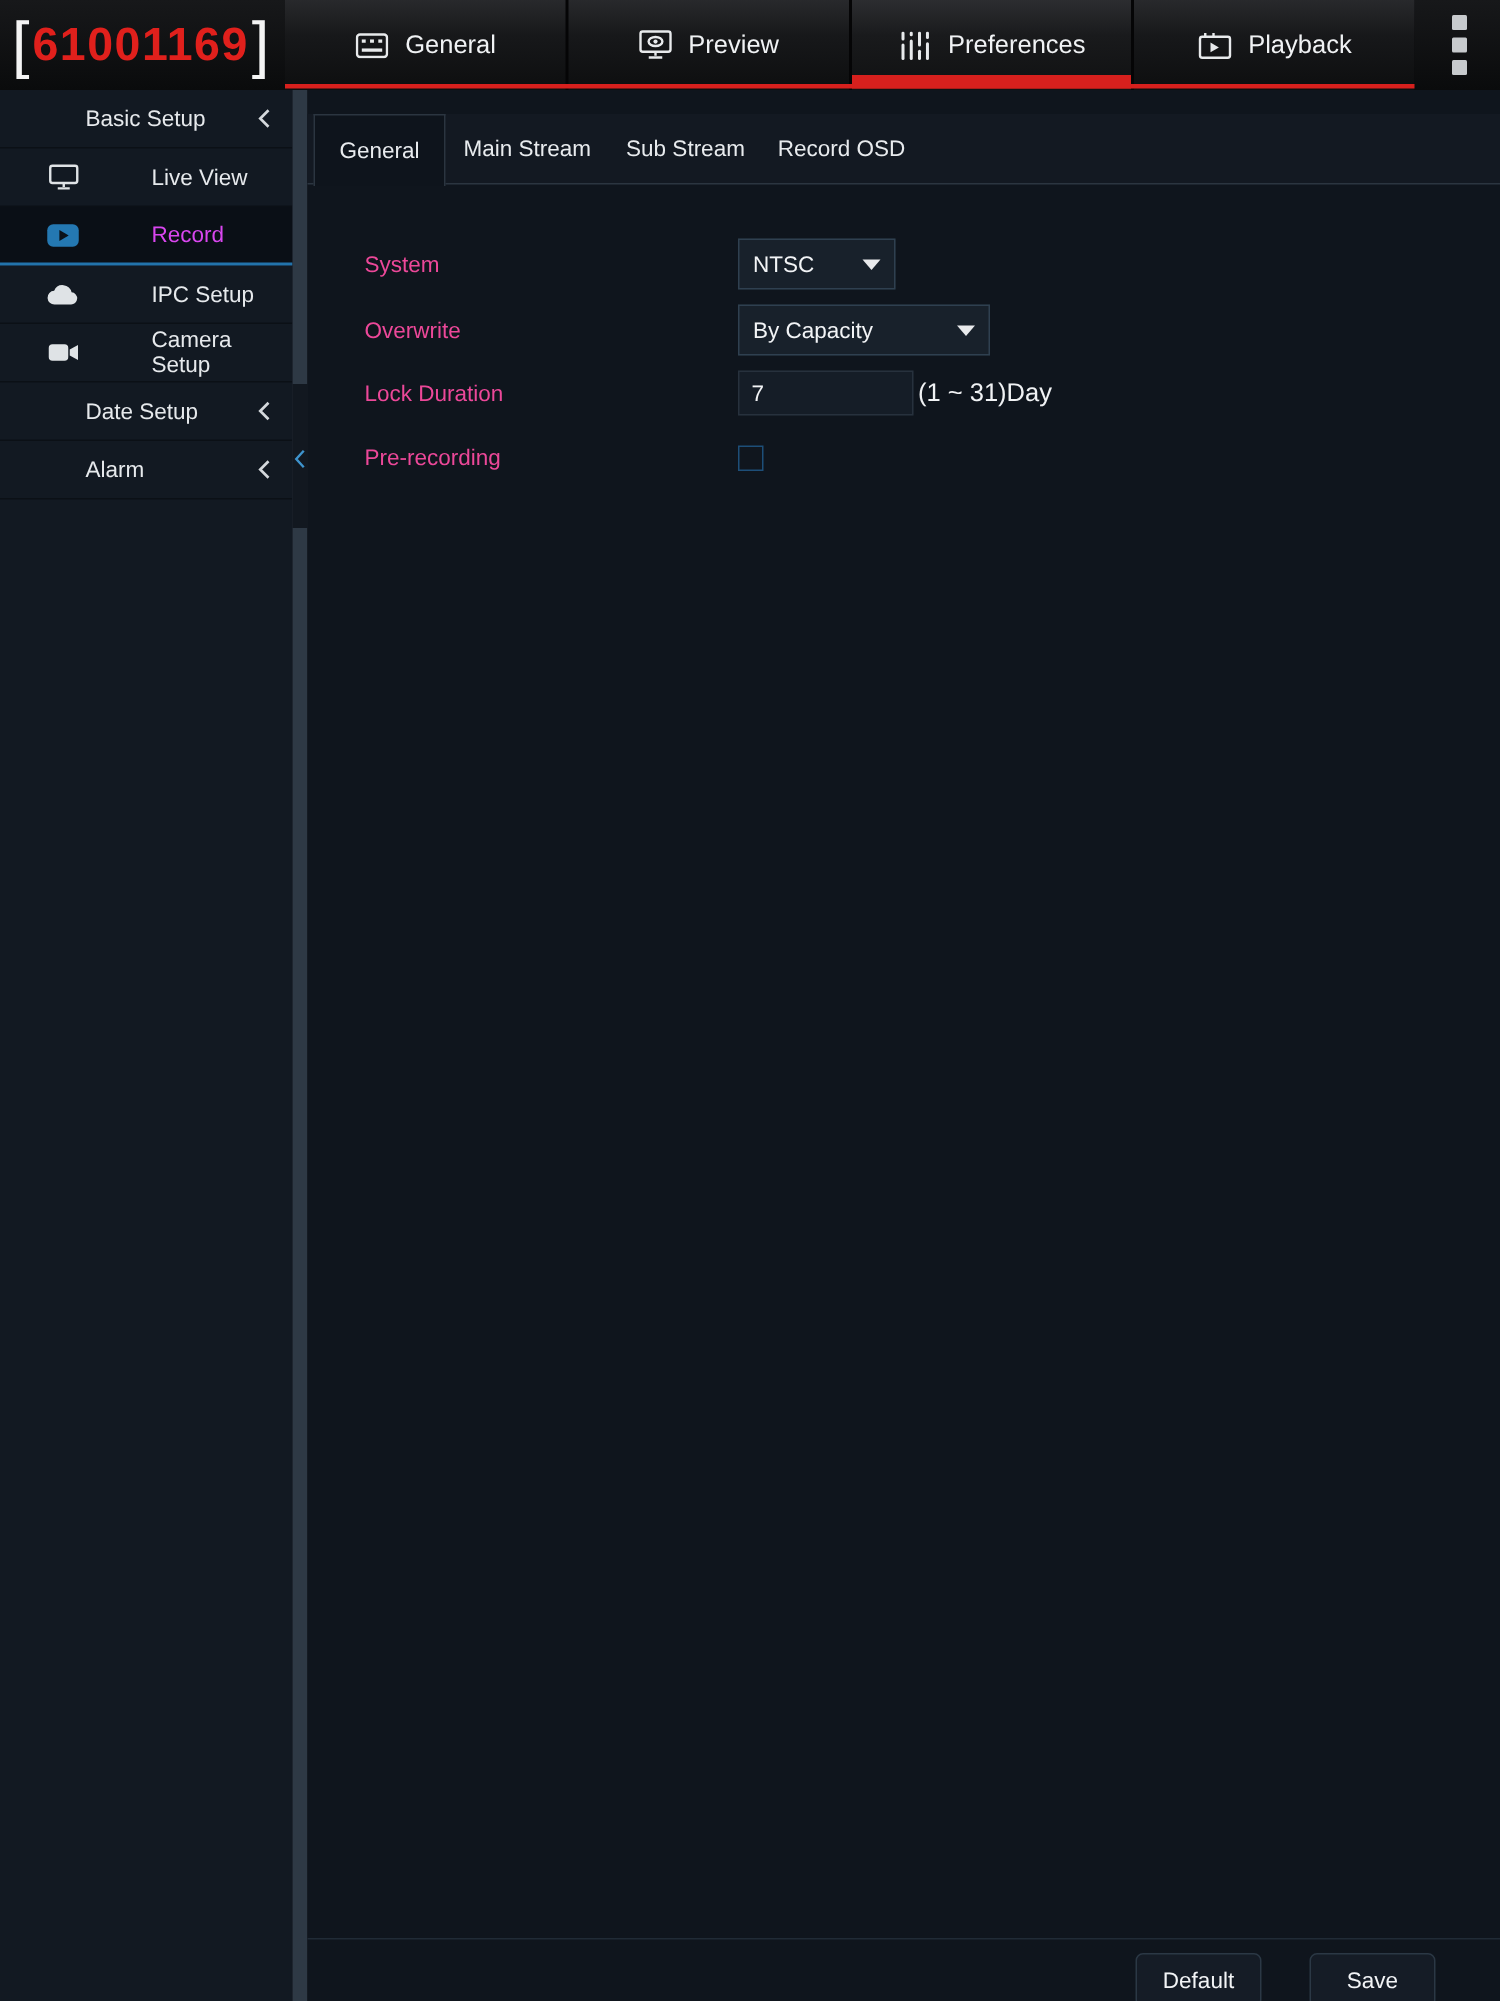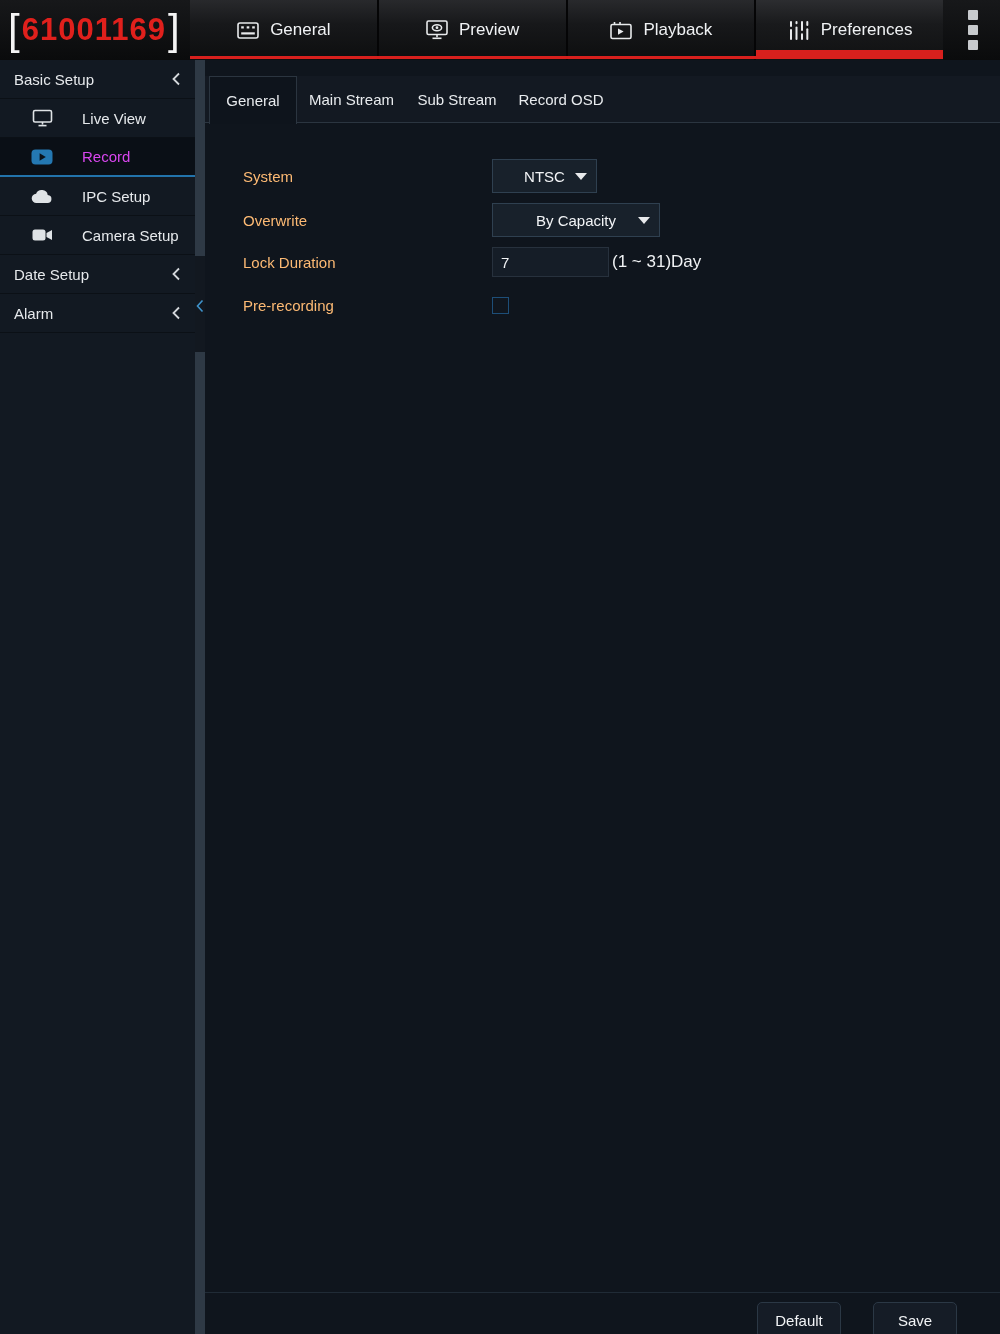--- a/index.html
+++ b/index.html
@@ -48,23 +48,23 @@
   
   .sidebar {
     position:absolute; left:0; top:60px; width:195px; height:1274px;
     background:#121922;
   }
   .side-row {
     height:39px; display:flex; align-items:center;
     padding:0 14px; border-bottom:1px solid #0b1016;
     font-size:15px; color:#e6e9ec; cursor:pointer; position:relative;
   }
-  .side-row .lbl { flex:1; }
+  .side-row .lbl { flex:1;margin-left:43px; }
   .side-row.group-active .lbl { color:#3583bf; }
-  .side-sub { padding-left:30px; gap:28px; }
+  .side-sub { padding-left:30px; gap:4px; }
   .side-sub .lbl { flex:1; }
   .side-sub.selected {
     background:#0a0f16; border-bottom:2px solid #2273ab;
   }
   .side-sub.selected .lbl { color:#d946ef; }
   .chev { display:flex; align-items:center; }
   .icon16 { width:24px; display:flex; align-items:center; justify-content:center; }
   
   .gutter {
     position:absolute; left:195px; top:60px; width:10px; height:1274px;
@@ -92,25 +92,25 @@
   .ctab {
     height:47px; line-height:47px; text-align:center;
     font-size:15px; color:#e8ebee; cursor:pointer;
   }
   .ctab.active {
     position:relative; z-index:2; margin-left:4px; width:88px; height:48px;
     background:#0e141c; border:1px solid #2b3540; border-bottom:none;
   }
   
   .form-row { position:absolute; left:38px; display:flex; align-items:center; }
-  .form-row .flabel { width:249px; font-size:15px; color:#fdba74; }
+  .form-row .flabel { width:249px; font-size:15px; color:#ec4899; }
   .sel {
     height:30px; background:#18212b; border:1px solid #2f4050;
     display:flex; align-items:center; padding:16px 9px; cursor:pointer; position:relative;
-    font-size:15px; color:#f2f4f6;justify-content:center;
+    font-size:15px; color:#f2f4f6;
   }
   .sel .caret {
     position:absolute; right:9px; top:50%; margin-top:-3px;
     width:0; height:0; border-left:6px solid transparent;
     border-right:6px solid transparent; border-top:7px solid #e8eaec;
   }
   .txt-input {
     width:117px; height:30px; background:#151d27; border:1px solid #27313d;
     color:#f2f4f6; font-size:15px; padding:0 8px;
     font-family:"Liberation Sans", sans-serif;
@@ -160,47 +160,47 @@
       <span class="icon16">
         <svg width="24" height="20" viewBox="0 0 24 20" fill="none" stroke="#e8eaec" stroke-width="1.6">
           <rect x="2" y="1" width="20" height="13.5" rx="1.5"></rect>
           <ellipse cx="12" cy="7.7" rx="4.6" ry="3"></ellipse>
           <circle cx="12" cy="7.7" r="1.4" fill="#e8eaec" stroke="none"></circle>
           <line x1="12" y1="14.5" x2="12" y2="17.2"></line>
           <line x1="7.5" y1="18.3" x2="16.5" y2="18.3"></line>
         </svg>
       </span>
       <span>Preview</span>
-    </div>
-    <div class="top-tab">
-      <span class="icon16">
-        <svg width="24" height="19" viewBox="0 0 24 19" fill="none" stroke="#e8eaec" stroke-width="1.6">
-          <rect x="2" y="3.5" width="20" height="14" rx="1.5"></rect>
-          <line x1="5.5" y1="3.5" x2="5.5" y2="1"></line>
-          <line x1="11" y1="3.5" x2="11" y2="1"></line>
-          <polygon points="9,7.4 9,13.8 14.6,10.6" fill="#e8eaec" stroke="none"></polygon>
-        </svg>
-      </span>
-      <span>Playback</span>
     </div>
     <div class="top-tab active">
       <span class="icon16">
         <svg width="20" height="19" viewBox="0 0 20 19" stroke="#e8eaec" stroke-width="2" stroke-linecap="round">
           <line x1="2" y1="1" x2="2" y2="5"></line>
             <line x1="2" y1="9" x2="2" y2="18"></line>
           <line x1="7.5" y1="1" x2="7.5" y2="2.2"></line>
             <line x1="7.5" y1="6.4" x2="7.5" y2="18"></line>
           <line x1="13" y1="1" x2="13" y2="9"></line>
             <line x1="13" y1="13.2" x2="13" y2="18"></line>
           <line x1="18.3" y1="1" x2="18.3" y2="4"></line>
             <line x1="18.3" y1="8.2" x2="18.3" y2="18"></line>
         </svg>
       </span>
       <span>Preferences</span>
     </div>
+    <div class="top-tab">
+      <span class="icon16">
+        <svg width="24" height="19" viewBox="0 0 24 19" fill="none" stroke="#e8eaec" stroke-width="1.6">
+          <rect x="2" y="3.5" width="20" height="14" rx="1.5"></rect>
+          <line x1="5.5" y1="3.5" x2="5.5" y2="1"></line>
+          <line x1="11" y1="3.5" x2="11" y2="1"></line>
+          <polygon points="9,7.4 9,13.8 14.6,10.6" fill="#e8eaec" stroke="none"></polygon>
+        </svg>
+      </span>
+      <span>Playback</span>
+    </div>
   </div>
 
   <div class="kebab">
     <span></span>
       <span></span>
       <span></span>
   </div>
 </div>
 
 <div class="sidebar">

